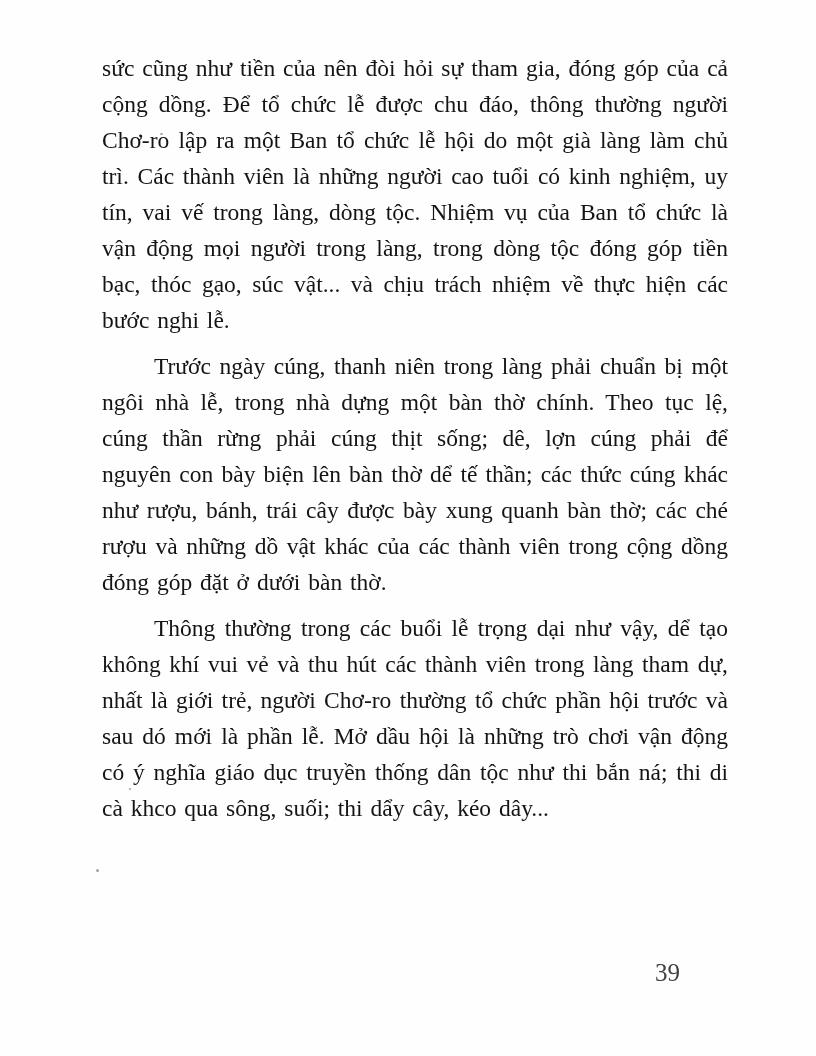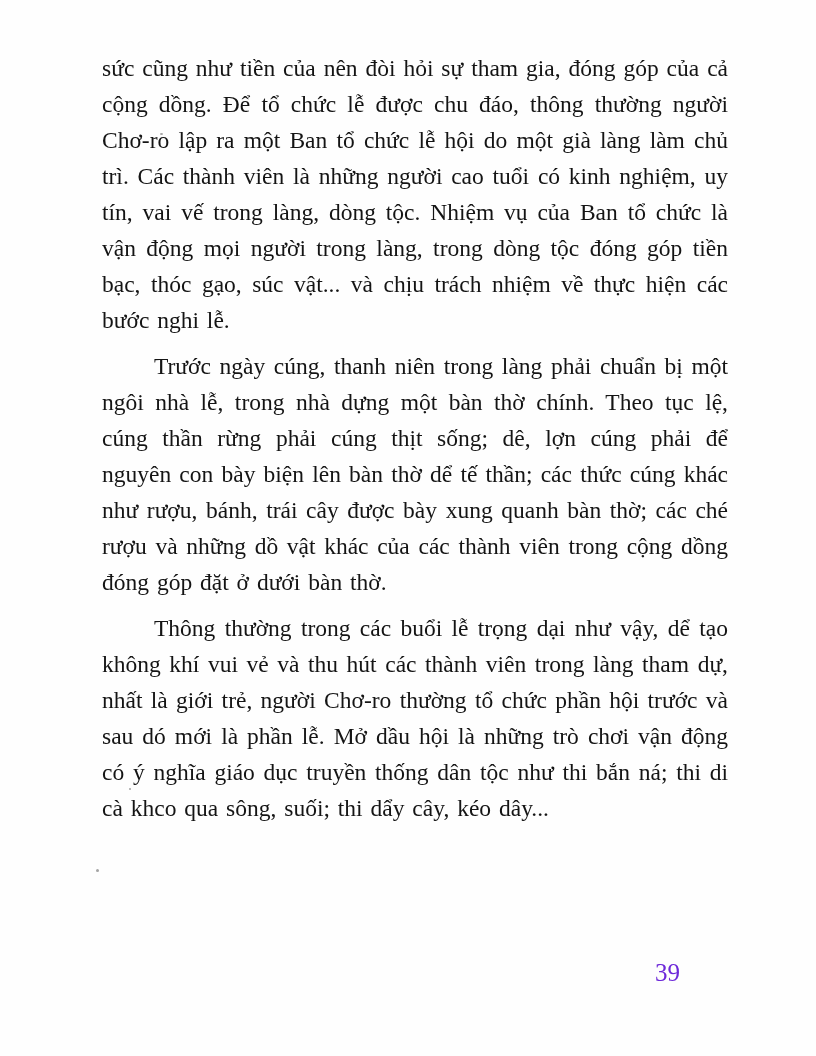--- a/index.html
+++ b/index.html
@@ -35,21 +35,21 @@
   }
   .para.no-indent {
     text-indent: 0;
   }
   .page-number {
     position: absolute;
     top: 958px;
     left: 655px;
     font-size: 25px;
     line-height: 30px;
-    color: #6d28d9;
+    color: #404040;
     text-align: right;
   }
   .scan-speck {
     position: absolute;
     background: #5a5a5a;
     border-radius: 50%;
     opacity: 0.55;
   }
   .speck-1 { left: 96px;  top: 869px; width: 3px; height: 3px; }
   .speck-2 { left: 160px; top: 133px; width: 3px; height: 2px; }

